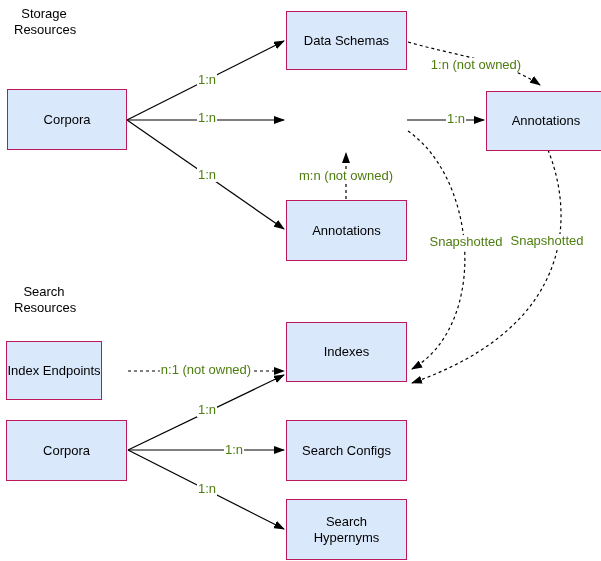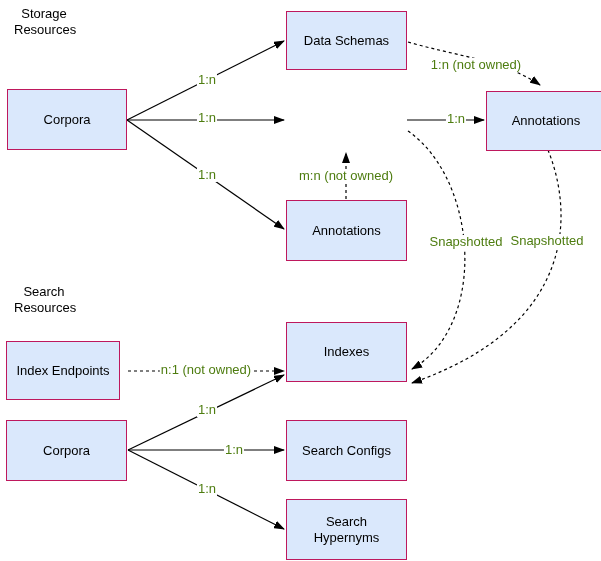--- a/index.html
+++ b/index.html
@@ -91,21 +91,21 @@
 
   <div class="section-label" style="left:8px; top:6px; width:60px;">Storage
 Resources</div>
   <div class="section-label" style="left:8px; top:284px; width:60px;">Search
 Resources</div>
 
   <div class="node" style="left:1px; top:89px; width:120px; height:61px;">Corpora</div>
   <div class="node" style="left:280px; top:11px; width:121px; height:59px;">Data Schemas</div>
   <div class="node" style="left:480px; top:91px; width:120px; height:60px;">Annotations</div>
   <div class="node" style="left:280px; top:200px; width:121px; height:61px;">Annotations</div>
-  <div class="node" style="left:0px; top:341px; width:114px; height:59px;">Index Endpoints</div>
+  <div class="node" style="left:0px; top:341px; width:96px; height:59px;">Index Endpoints</div>
   <div class="node" style="left:0px; top:420px; width:121px; height:61px;">Corpora</div>
   <div class="node" style="left:280px; top:322px; width:121px; height:60px;">Indexes</div>
   <div class="node" style="left:280px; top:420px; width:121px; height:61px;">Search Configs</div>
   <div class="node" style="left:280px; top:499px; width:121px; height:61px;">Search
 Hypernyms</div>
 
   <div class="edge-label" style="left:201px; top:80px;">1:n</div>
   <div class="edge-label" style="left:201px; top:118px;">1:n</div>
   <div class="edge-label" style="left:201px; top:175px;">1:n</div>
   <div class="edge-label" style="left:450px; top:119px;">1:n</div>

